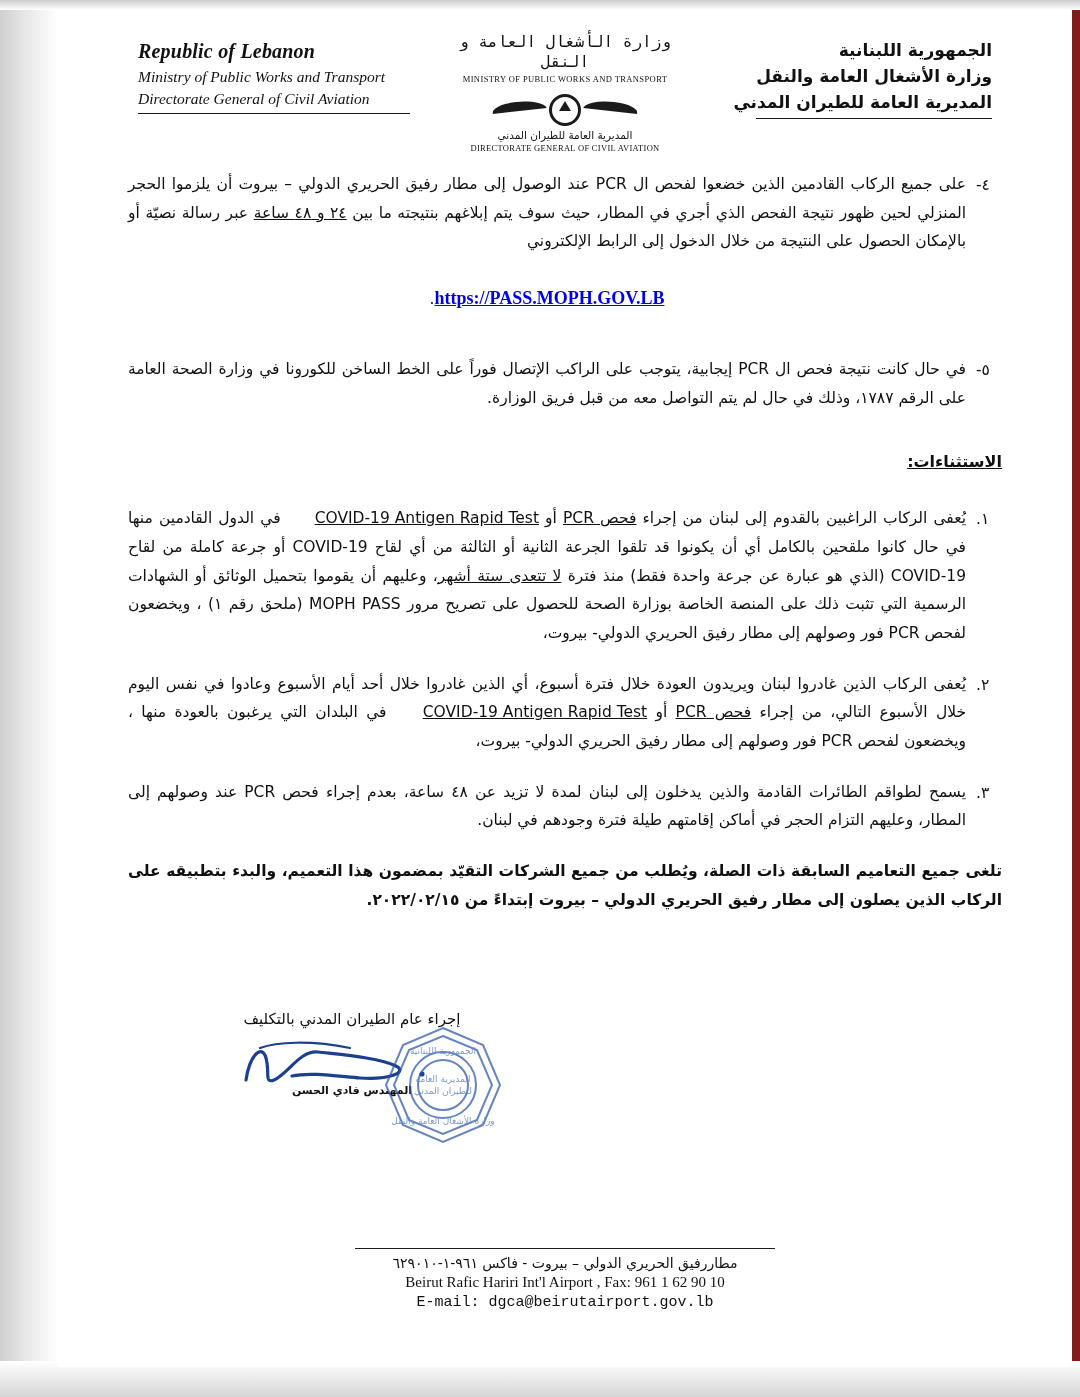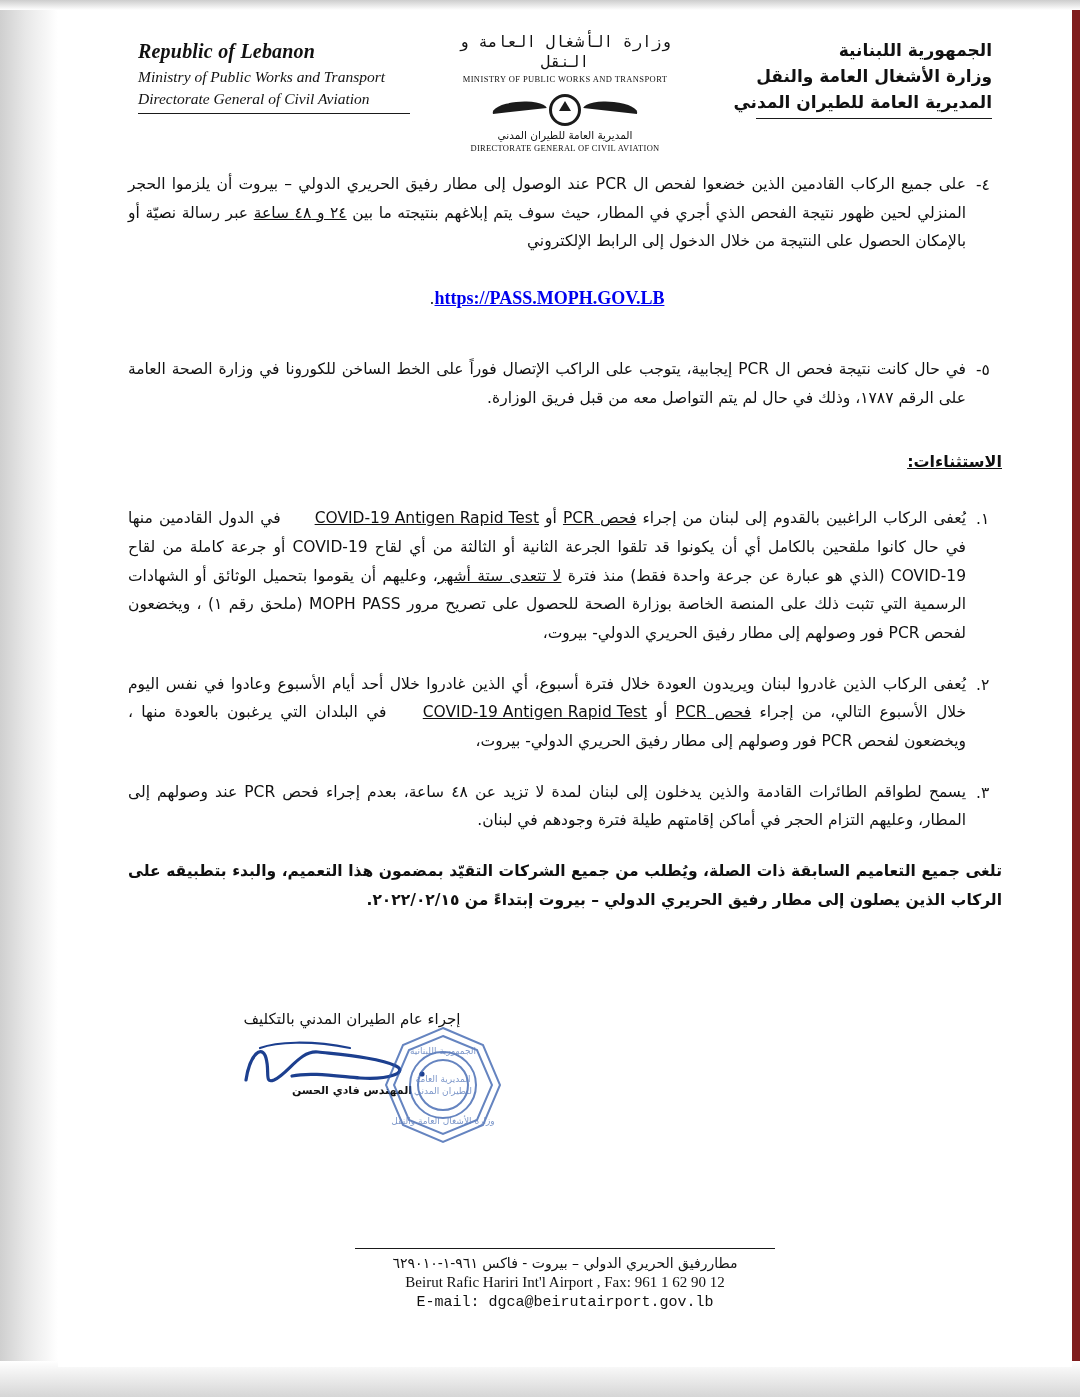--- a/index.html
+++ b/index.html
@@ -379,18 +379,18 @@
           <text x="85" y="62">المديرية العامة</text>
           <text x="85" y="74">للطيران المدني</text>
           <text x="85" y="104">وزارة الأشغال العامة والنقل</text>
         </g>
       </svg>
     </div>
 
     <div class="footer">
       <div class="frule"></div>
       <div class="f-ar">مطاررفيق الحريري الدولي – بيروت  -  فاكس ٩٦١-١-٦٢٩٠١٠</div>
-      <div class="f-en">Beirut Rafic Hariri Int'l Airport , Fax: 961 1 62 90 12</div>
+      <div class="f-en">Beirut Rafic Hariri Int'l Airport , Fax: 961 1 62 90 10</div>
       <div class="f-mail">E-mail: dgca@beirutairport.gov.lb</div>
     </div>
 
   </div>
 </div>
 
 </body></html>

